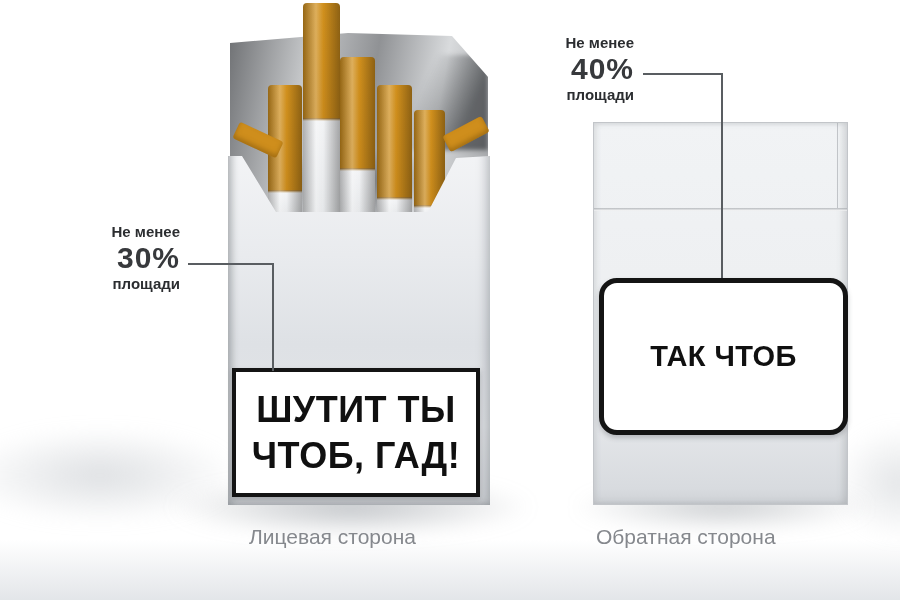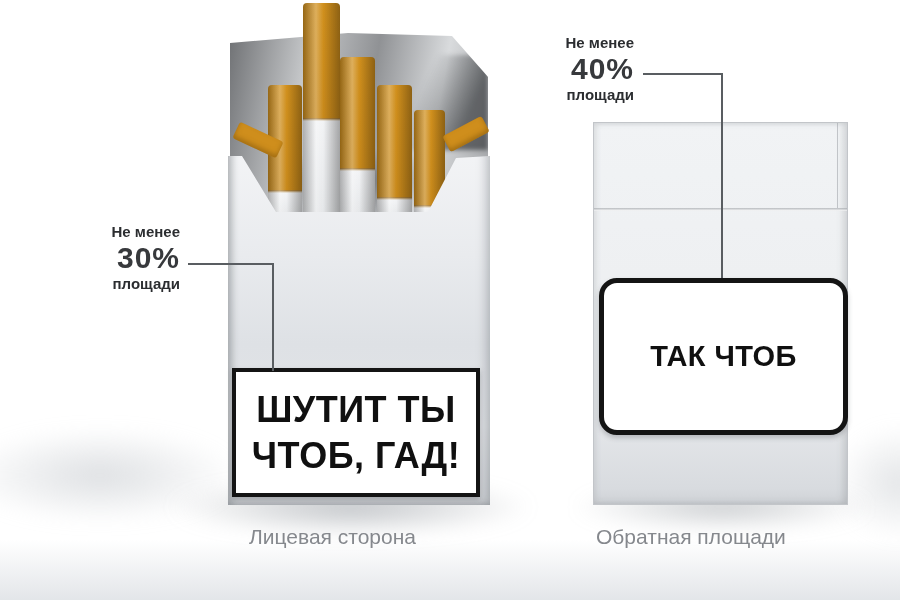--- a/index.html
+++ b/index.html
@@ -126,15 +126,15 @@
 
   <div class="ann ann-right">
     <div class="small">Не менее</div>
     <div class="big">40%</div>
     <div class="small">площади</div>
   </div>
   <div class="leader rl-h"></div>
   <div class="leader rl-v"></div>
 
   <div class="caption caption-left">Лицевая сторона</div>
-  <div class="caption caption-right">Обратная площади</div>
+  <div class="caption caption-right">Обратная сторона</div>
 
 </div>
 
 </body></html>

